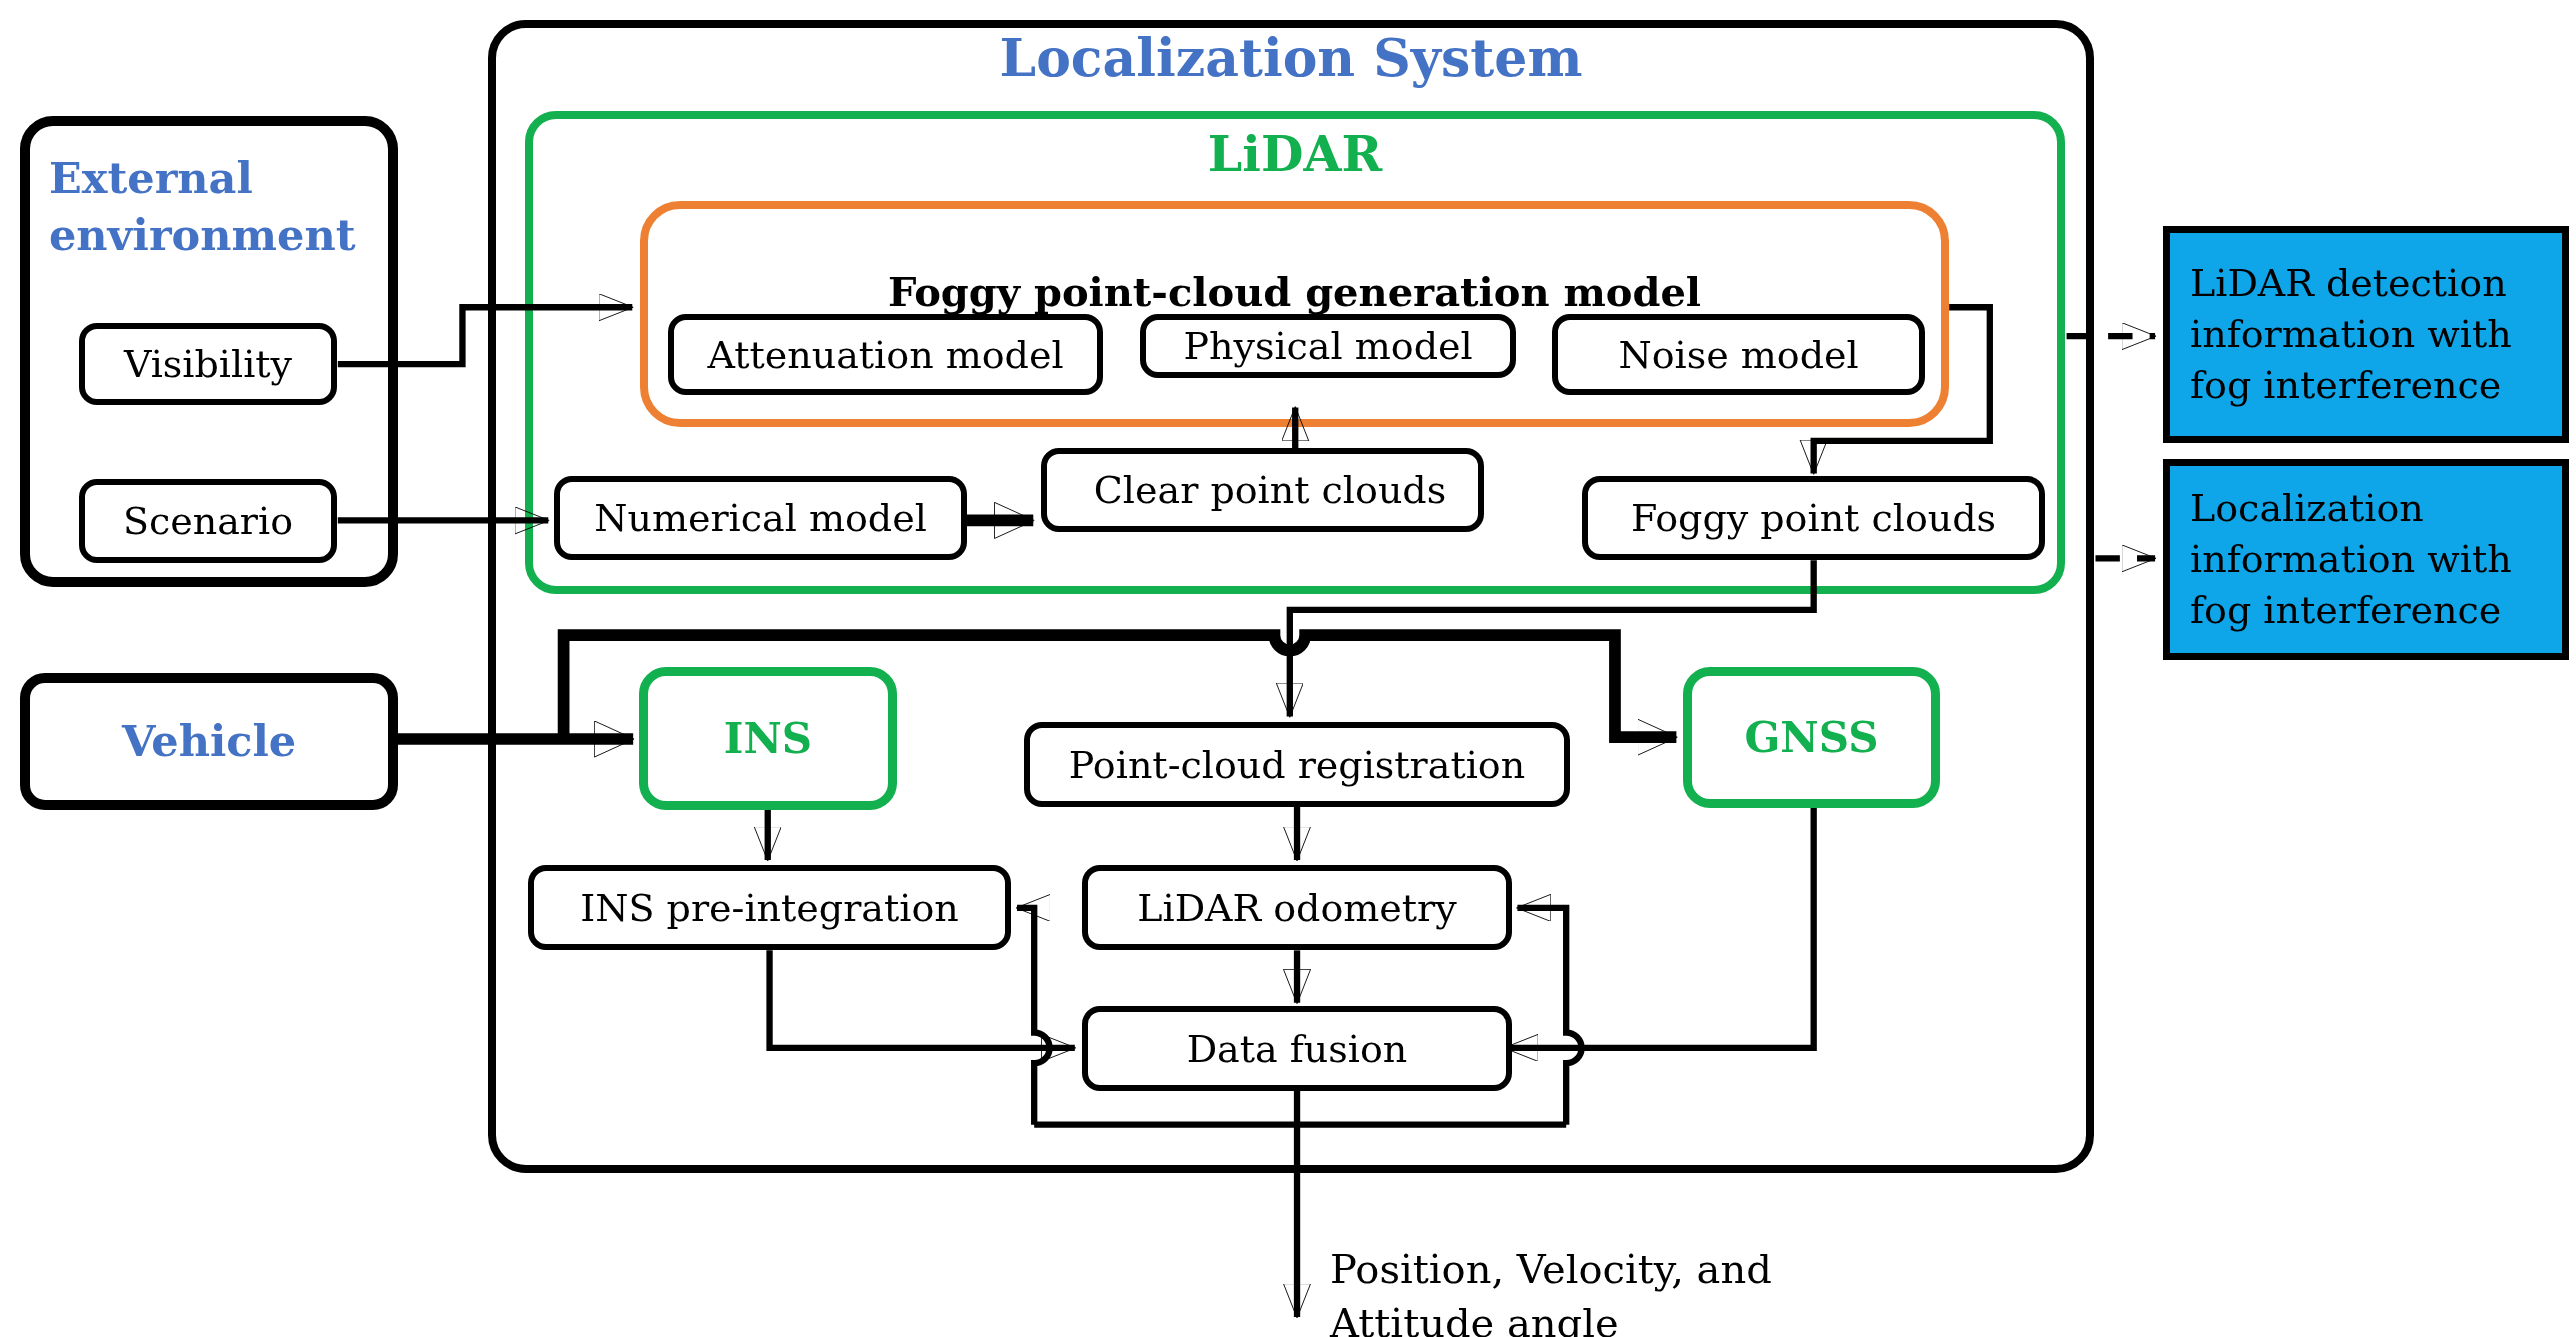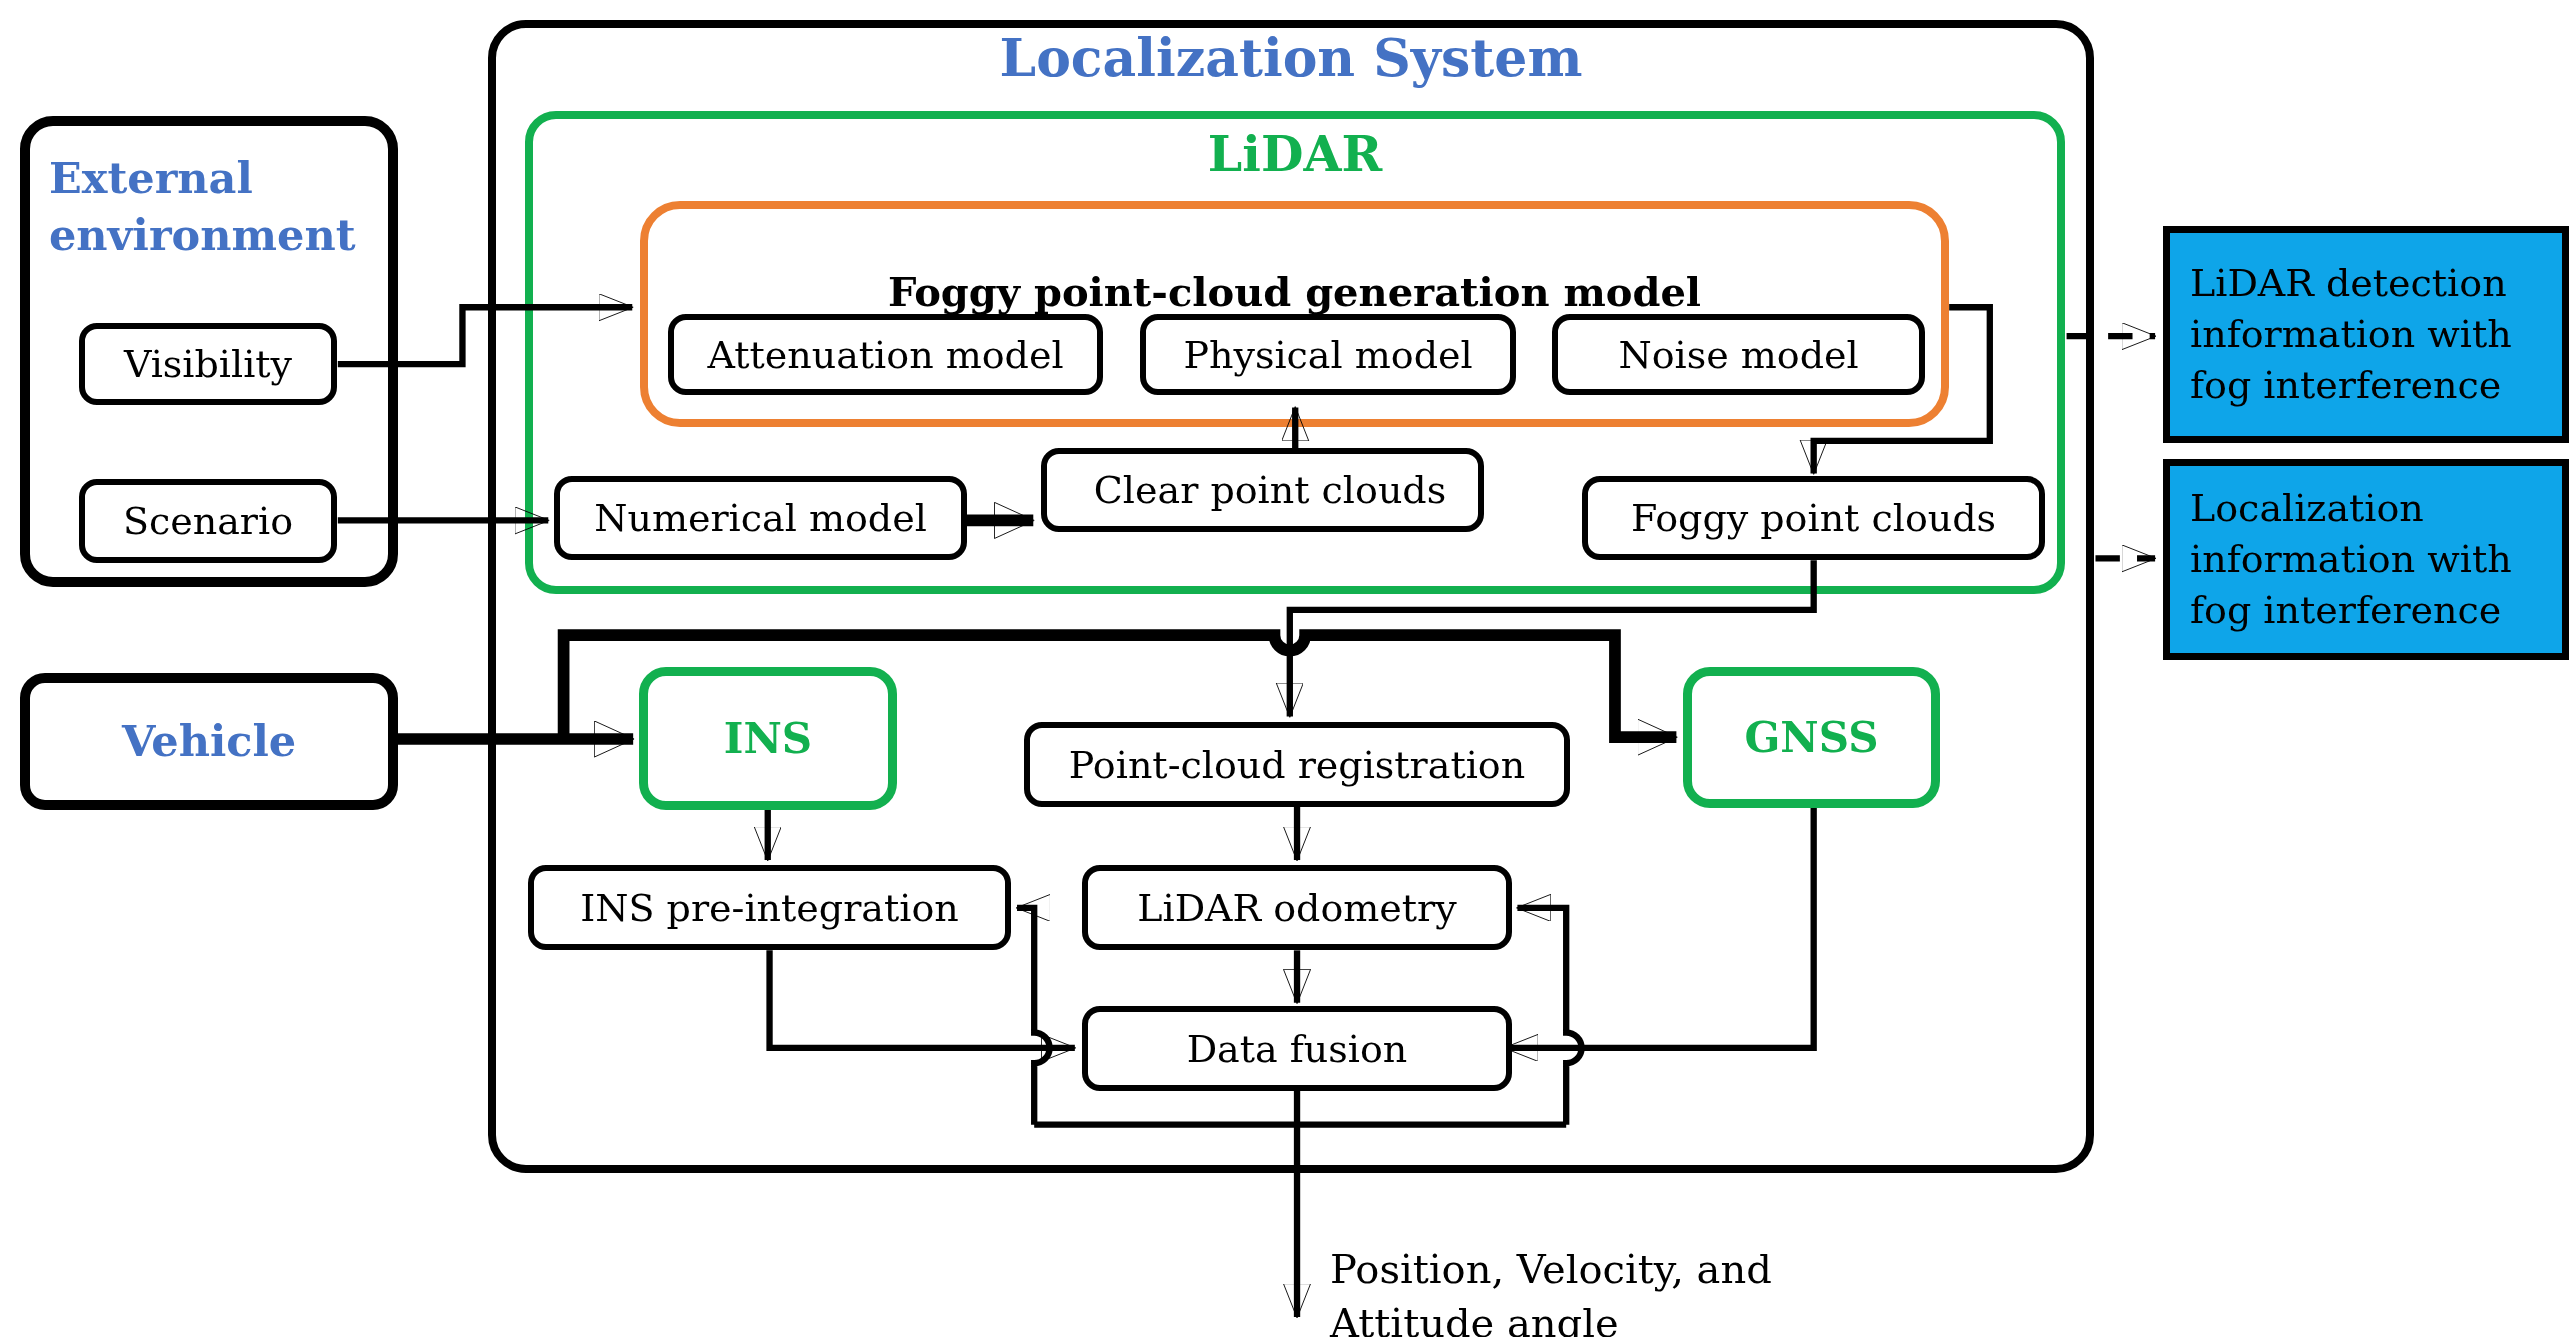--- a/index.html
+++ b/index.html
@@ -131,21 +131,21 @@
   <div class="node" style="left:79px;top:323px;width:258px;height:82px;">
     <span>Visibility</span>
   </div>
   <div class="node" style="left:79px;top:479px;width:258px;height:84px;">
     <span>Scenario</span>
   </div>
 
   <div class="node" style="left:668px;top:314px;width:435px;height:81px;">
     <span>Attenuation model</span>
   </div>
-  <div class="node" style="left:1140px;top:314px;width:376px;height:81px;">
+  <div class="node" style="left:1140px;top:314px;width:376px;height:64px;">
     <span>Physical model</span>
   </div>
   <div class="node" style="left:1552px;top:314px;width:373px;height:81px;">
     <span>Noise model</span>
   </div>
 
   <div class="node" style="left:554px;top:476px;width:413px;height:84px;">
     <span>Numerical model</span>
   </div>
   <div class="node" style="left:1041px;top:448px;width:443px;height:84px;padding-left:15px;">

